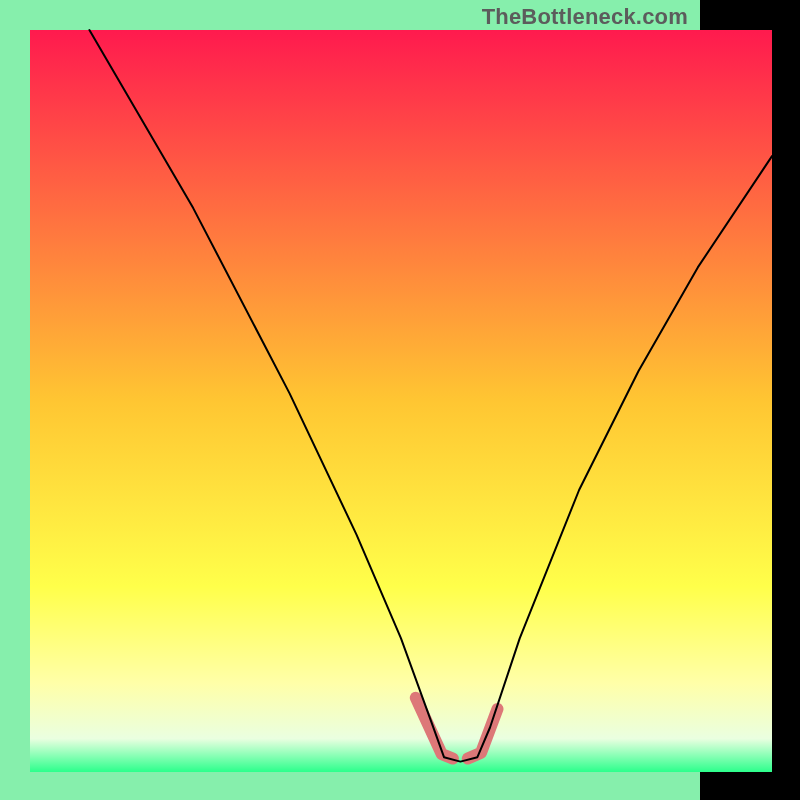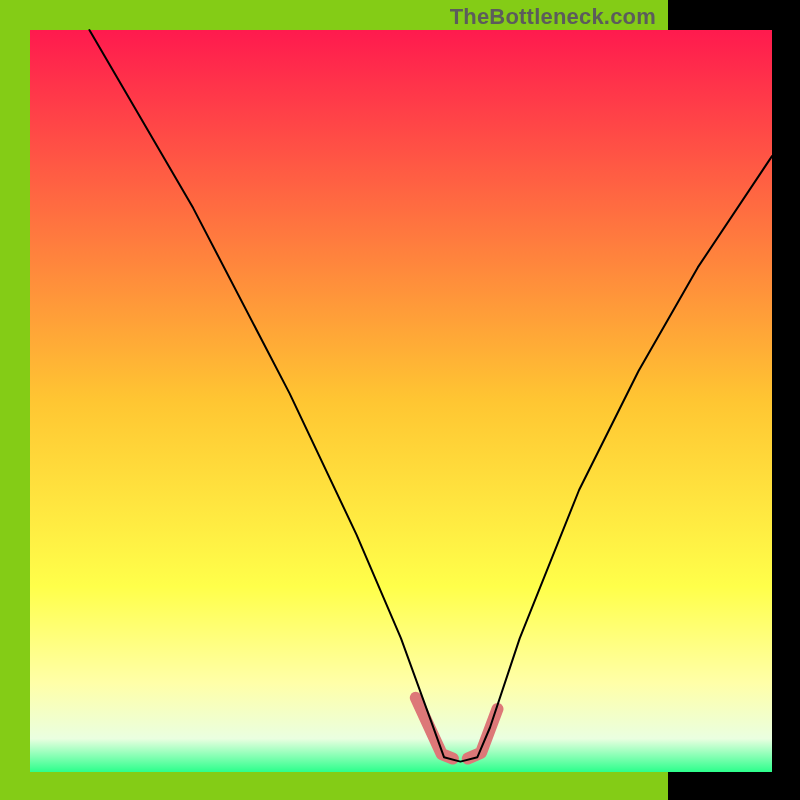--- a/index.html
+++ b/index.html
@@ -7,21 +7,22 @@
     padding: 0;
     width: 800px;
     height: 800px;
     background: #000;
     overflow: hidden;
   }
   .frame {
     position: relative;
     width: 668px;
     height: 800px;
-    background: #84cc16;
+    background: #86efac;
+    padding-left: 32px;
   }
   .watermark {
     position: absolute;
     top: 4px;
     right: 12px;
     font-family: Arial, Helvetica, sans-serif;
     font-size: 22px;
     font-weight: 600;
     color: #5c5c5c;
     letter-spacing: 0.2px;

